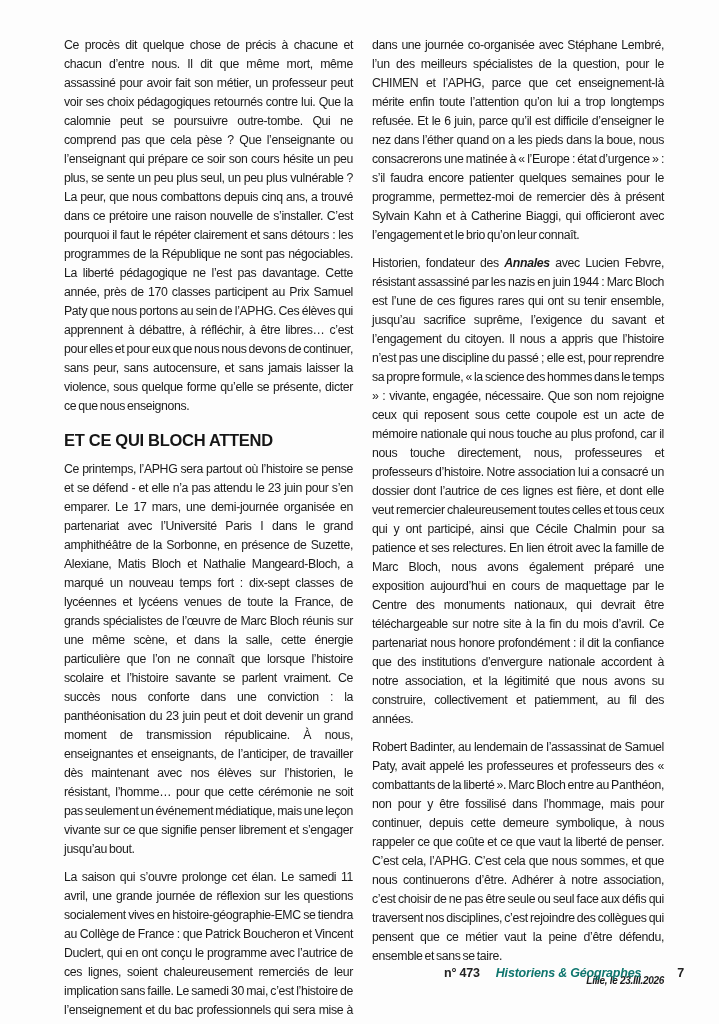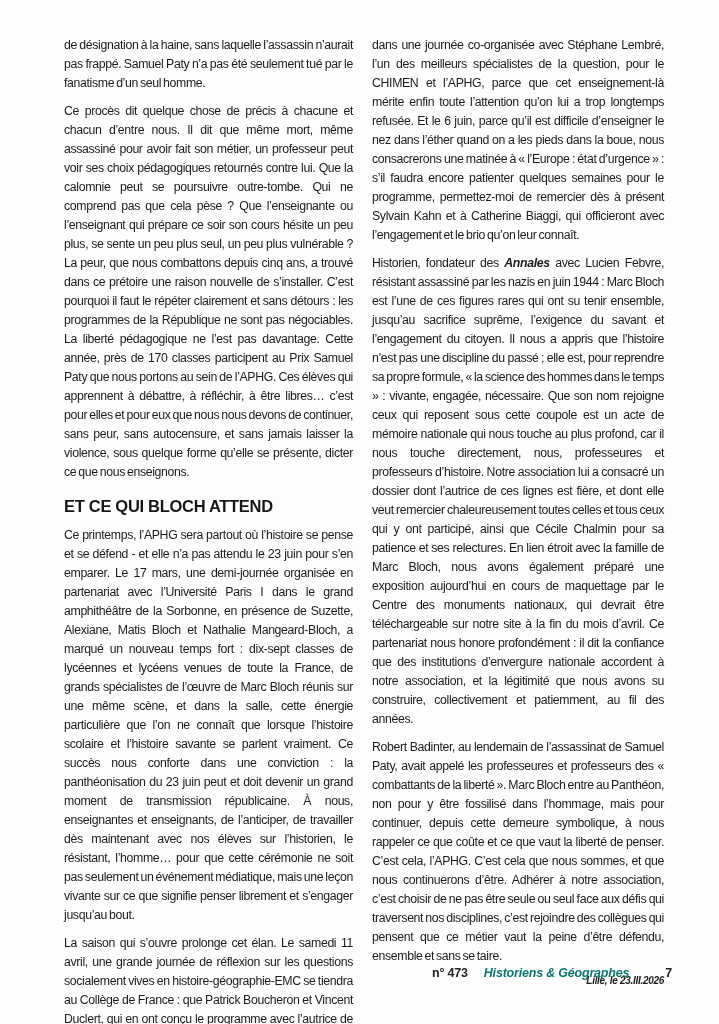--- a/index.html
+++ b/index.html
@@ -47,21 +47,21 @@
     text-align: right;
     font-weight: bold;
     font-style: italic;
     font-size: 10px;
     letter-spacing: -0.3px;
   }
   .footer {
     position: absolute;
     top: 966px;
     left: 0;
-    right: 47px;
+    right: 35px;
     display: flex;
     justify-content: flex-end;
     align-items: flex-start;
     font-size: 12.5px;
     letter-spacing: -0.2px;
   }
   .footer .issue {
     font-weight: bold;
     color: #222222;
   }
@@ -76,21 +76,20 @@
     font-weight: bold;
     color: #222222;
   }
 </style>
 </head>
 <body>
 
 <div class="page">
 
   <div class="col col-left">
-    <p>de désignation à la haine, sans laquelle l’assassin n’aurait pas frappé. Samuel Paty n’a pas été seulement tué par le fanatisme d’un seul homme.</p>
     <p>Ce procès dit quelque chose de précis à chacune et chacun d’entre nous. Il dit que même mort, même assassiné pour avoir fait son métier, un professeur peut voir ses choix pédagogiques retournés contre lui. Que la calomnie peut se poursuivre outre-tombe. Qui ne comprend pas que cela pèse ? Que l’enseignante ou l’enseignant qui prépare ce soir son cours hésite un peu plus, se sente un peu plus seul, un peu plus vulnérable ? La peur, que nous combattons depuis cinq ans, a trouvé dans ce prétoire une raison nouvelle de s’installer. C’est pourquoi il faut le répéter clairement et sans détours : les programmes de la République ne sont pas négociables. La liberté pédagogique ne l’est pas davantage. Cette année, près de 170 classes participent au Prix Samuel Paty que nous portons au sein de l’APHG. Ces élèves qui apprennent à débattre, à réfléchir, à être libres… c’est pour elles et pour eux que nous nous devons de continuer, sans peur, sans autocensure, et sans jamais laisser la violence, sous quelque forme qu’elle se présente, dicter ce que nous enseignons.</p>
 
     <div class="section-heading">
       <div>ET CE QUI BLOCH ATTEND</div>
     </div>
 
     <p>Ce printemps, l’APHG sera partout où l’histoire se pense et se défend - et elle n’a pas attendu le 23 juin pour s’en emparer. Le 17 mars, une demi-journée organisée en partenariat avec l’Université Paris I dans le grand amphithéâtre de la Sorbonne, en présence de Suzette, Alexiane, Matis Bloch et Nathalie Mangeard-Bloch, a marqué un nouveau temps fort : dix-sept classes de lycéennes et lycéens venues de toute la France, de grands spécialistes de l’œuvre de Marc Bloch réunis sur une même scène, et dans la salle, cette énergie particulière que l’on ne connaît que lorsque l’histoire scolaire et l’histoire savante se parlent vraiment. Ce succès nous conforte dans une conviction : la panthéonisation du 23 juin peut et doit devenir un grand moment de transmission républicaine. À nous, enseignantes et enseignants, de l’anticiper, de travailler dès maintenant avec nos élèves sur l’historien, le résistant, l’homme… pour que cette cérémonie ne soit pas seulement un événement médiatique, mais une leçon vivante sur ce que signifie penser librement et s’engager jusqu’au bout.</p>
     <p>La saison qui s’ouvre prolonge cet élan. Le samedi 11 avril, une grande journée de réflexion sur les questions socialement vives en histoire-géographie-EMC se tiendra au Collège de France : que Patrick Boucheron et Vincent Duclert, qui en ont conçu le programme avec l’autrice de ces lignes, soient chaleureusement remerciés de leur implication sans faille. Le samedi 30 mai, c’est l’histoire de l’enseignement et du bac professionnels qui sera mise à l’honneur,</p>
   </div>
 

